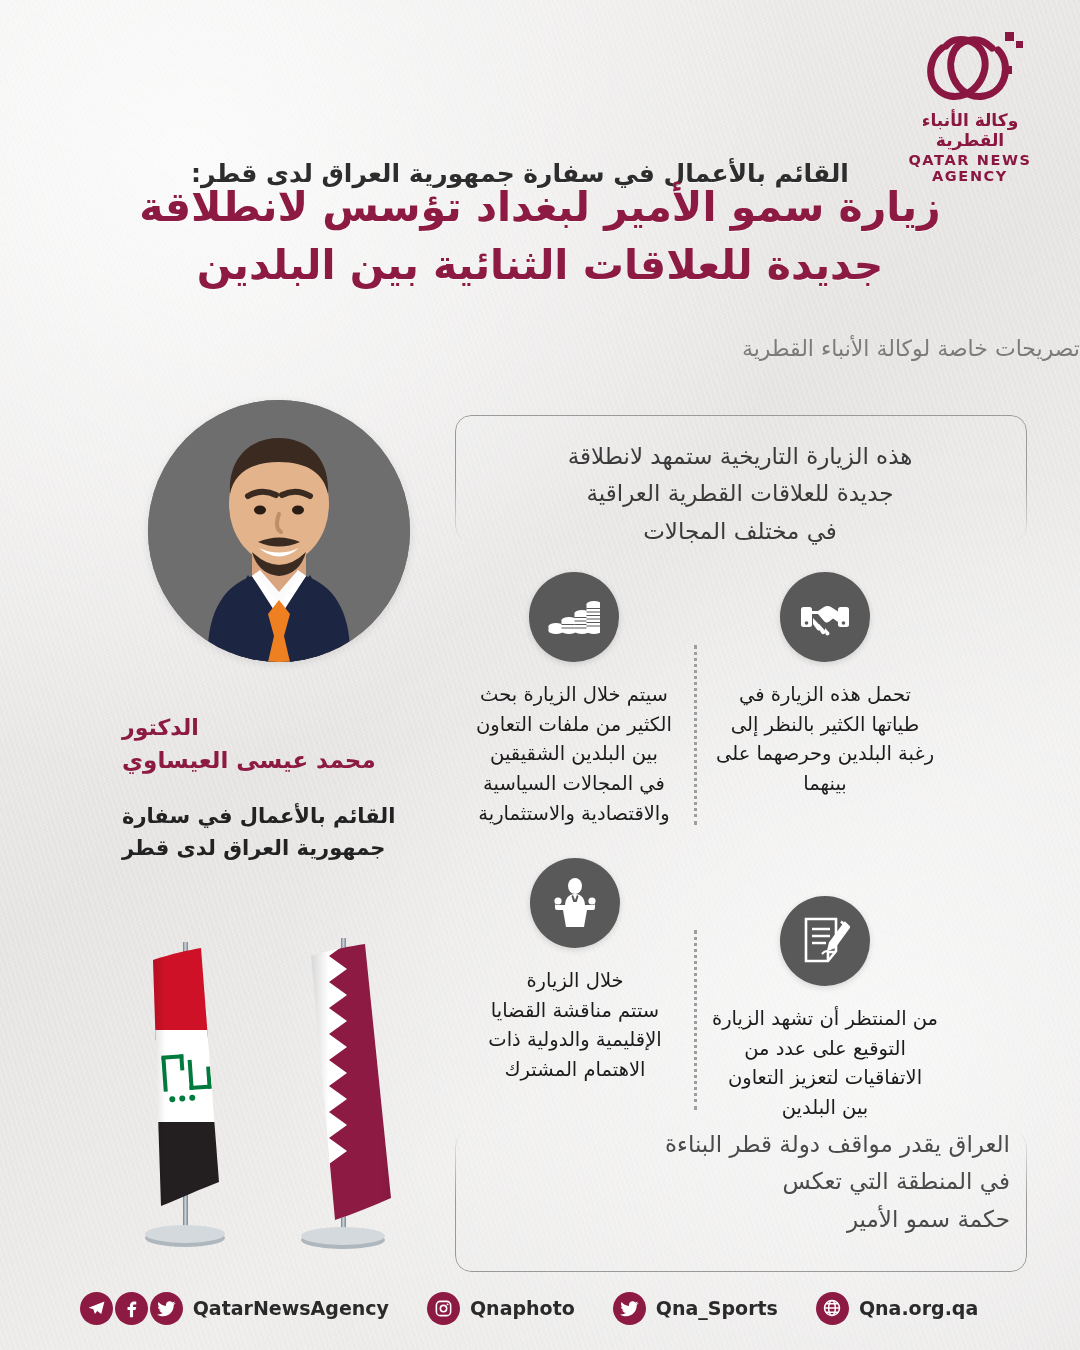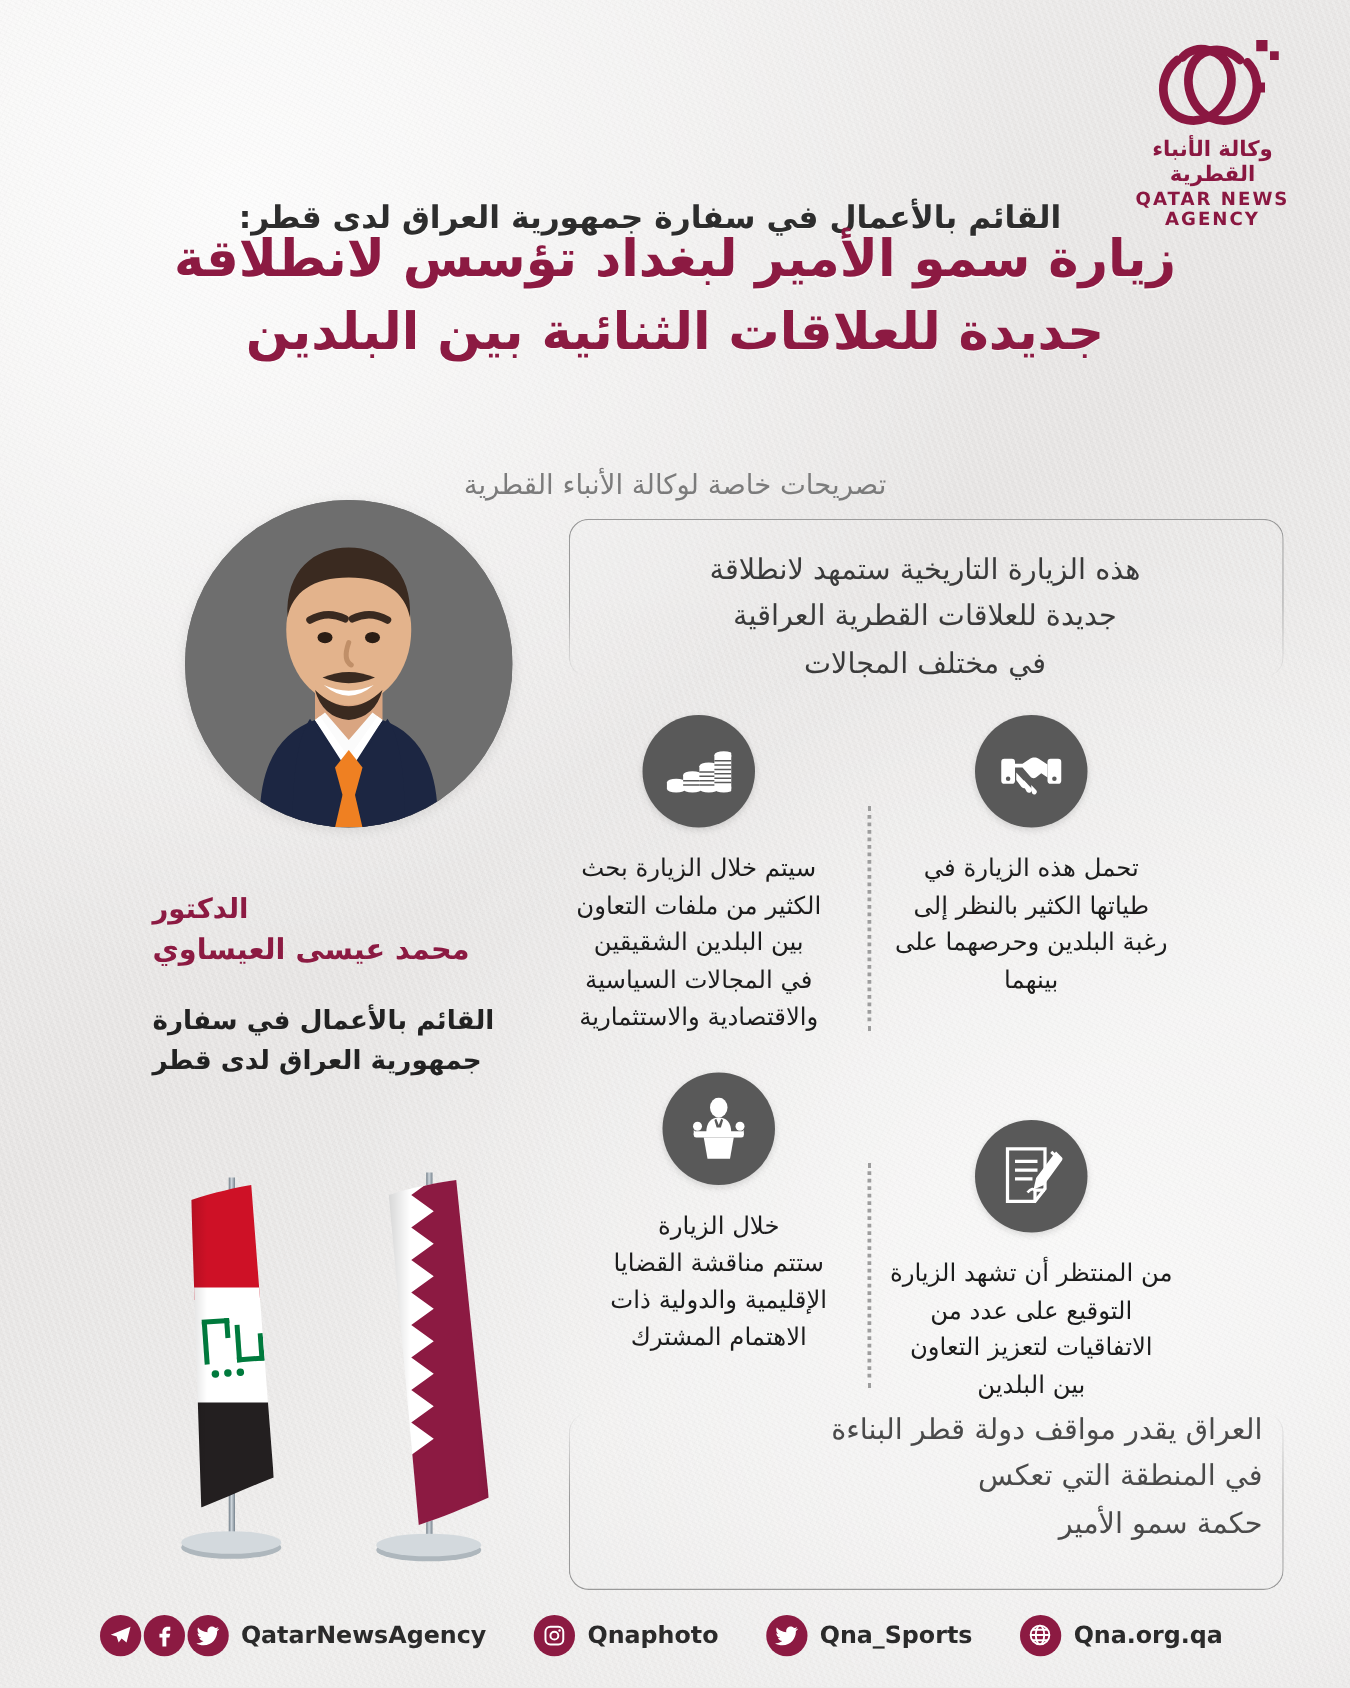--- a/index.html
+++ b/index.html
@@ -37,22 +37,22 @@
     color:#2d2d2d;font-size:25px;font-weight:bold;letter-spacing:0;
     text-shadow:0 1px 0 rgba(255,255,255,.7);
     margin-top:35px;
   }
   #headline{
     position:absolute;left:120px;right:120px;top:178px;text-align:center;
     color:#8c1a42;font-weight:bold;font-size:41px;line-height:1.42;
     text-shadow:0 1px 0 rgba(255,255,255,.55);
   }
   #subhead{
-    position:absolute;left:0;right:0;top:336px;text-align:center;
-    color:#7b7b7b;font-size:22px;margin-top:40px;
+    position:absolute;left:0;right:0;top:336px;
+    color:#7b7b7b;font-size:22px;
   }
 
   
   #portrait{
     position:absolute;left:148px;top:400px;width:262px;height:262px;border-radius:50%;
     background:#6e6e6e;overflow:hidden;
     box-shadow:0 2px 10px rgba(0,0,0,.10);
   }
   #portrait .ph{position:absolute;inset:0;}
   #name-block{position:absolute;left:122px;width:330px;top:712px;text-align:left;}
@@ -92,21 +92,21 @@
   .cell{position:absolute;width:250px;text-align:center;}
   .icon-circle{
     width:90px;height:90px;border-radius:50%;background:#595959;
     margin:0 auto;display:flex;align-items:center;justify-content:center;
     box-shadow:0 2px 6px rgba(0,0,0,.13);
   }
   .icon-circle svg{display:block;}
   .cell-text{margin-top:18px;color:#1c1c1c;font-size:19.5px;line-height:1.52;font-weight:500;}
 
   #cell-r1{left:700px;top:572px;}
-  #cell-l1{left:434px;top:572px;}
+  #cell-l1{left:449px;top:572px;}
   #cell-r2{left:700px;top:896px;}
   #cell-l2{left:450px;top:858px;}
 
   
   #footer{
     position:absolute;left:0;right:0;top:1286px;height:44px;
     display:flex;align-items:center;justify-content:center;gap:16px;
     direction:ltr;
   }
   .sgroup{display:flex;align-items:center;}

